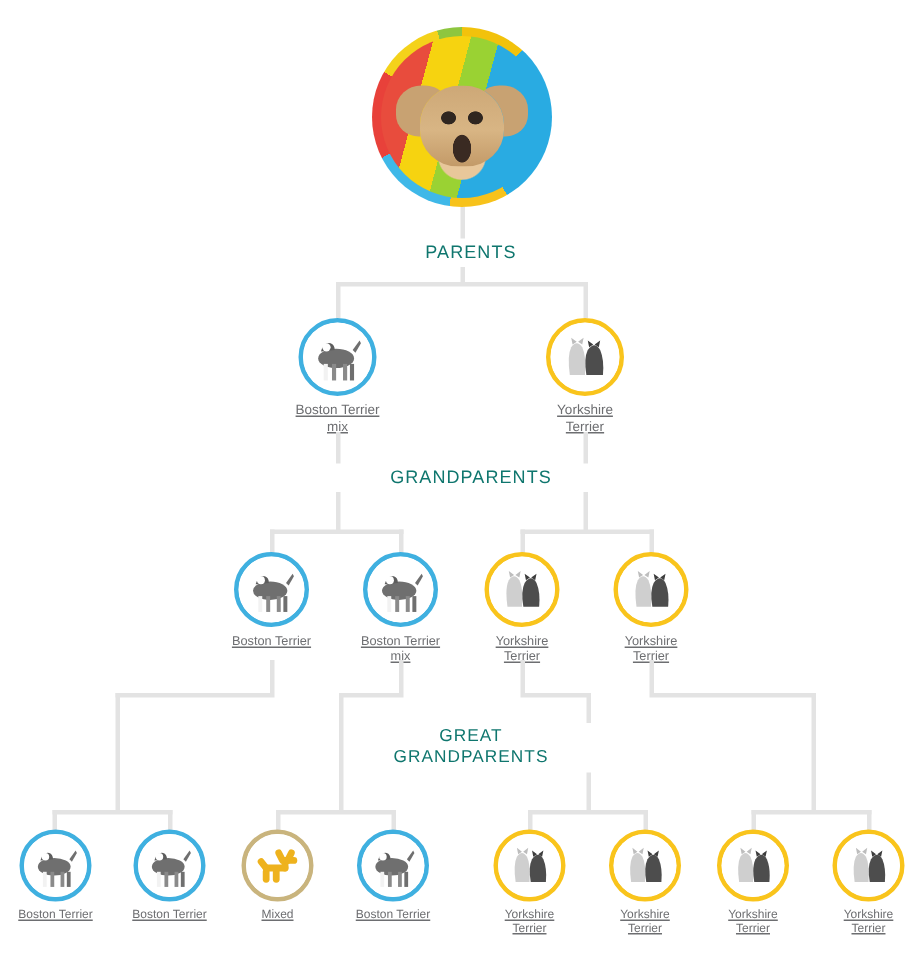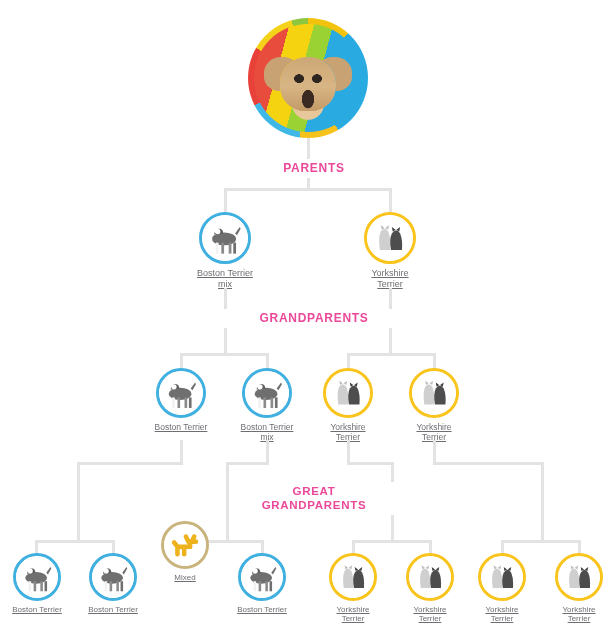--- a/index.html
+++ b/index.html
@@ -26,22 +26,22 @@
     position: absolute;
     background: #e3e3e3;
   }
   .line.v { width: 3px; }
   .line.h { height: 3px; }
 
   
   .gen-label {
     position: absolute;
     text-align: center;
-    font-weight: bold;
-    color: #ec4899;
+    font-weight: normal;
+    color: #0f766e;
     letter-spacing: 0.06em;
     line-height: 1.25;
     white-space: pre-line;
     background: #ffffff;
     padding: 2px 6px;
   }
   #gen-parents   { left: 208px; top: 159px; width: 200px; font-size: 12px; }
   #gen-grand     { left: 203px; top: 309px; width: 210px; font-size: 12px; }
   #gen-greatgr   { left: 233px; top: 482px; width: 150px; font-size: 11.5px; }
 
@@ -353,21 +353,21 @@
           <rect x="21" y="30" width="3" height="12" fill="#8a8a8a"></rect>
           <rect x="29" y="30" width="3" height="12" fill="#8a8a8a"></rect>
           <rect x="34" y="30" width="3" height="12" fill="#6f6f6f"></rect>
           <path d="M36 20 l5-7 l1 2 l-4 7 z" fill="#6f6f6f"></path>
         </svg>
       </div>
     </div>
     <div class="node-label">Boston Terrier</div>
   </div>
 
-  <div class="node breed tier-great" style="left:146px; top:521px;">
+  <div class="node breed tier-great" style="left:146px; top:553px;">
     <div class="ring tan">
       <div class="photo">
         <svg class="icon-art" viewBox="0 0 50 50" aria-hidden="true">
           <g fill="none" stroke="#eeb21d" stroke-width="5.4" stroke-linecap="round" stroke-linejoin="round">
             <path d="M16 30 L16 36"></path>
             <path d="M24 30 L24 36"></path>
             <path d="M16 27 L31 27"></path>
             <path d="M31 27 L31 21"></path>
             <path d="M31 21 L38 21"></path>
             <path d="M33 21 L36 15"></path>

